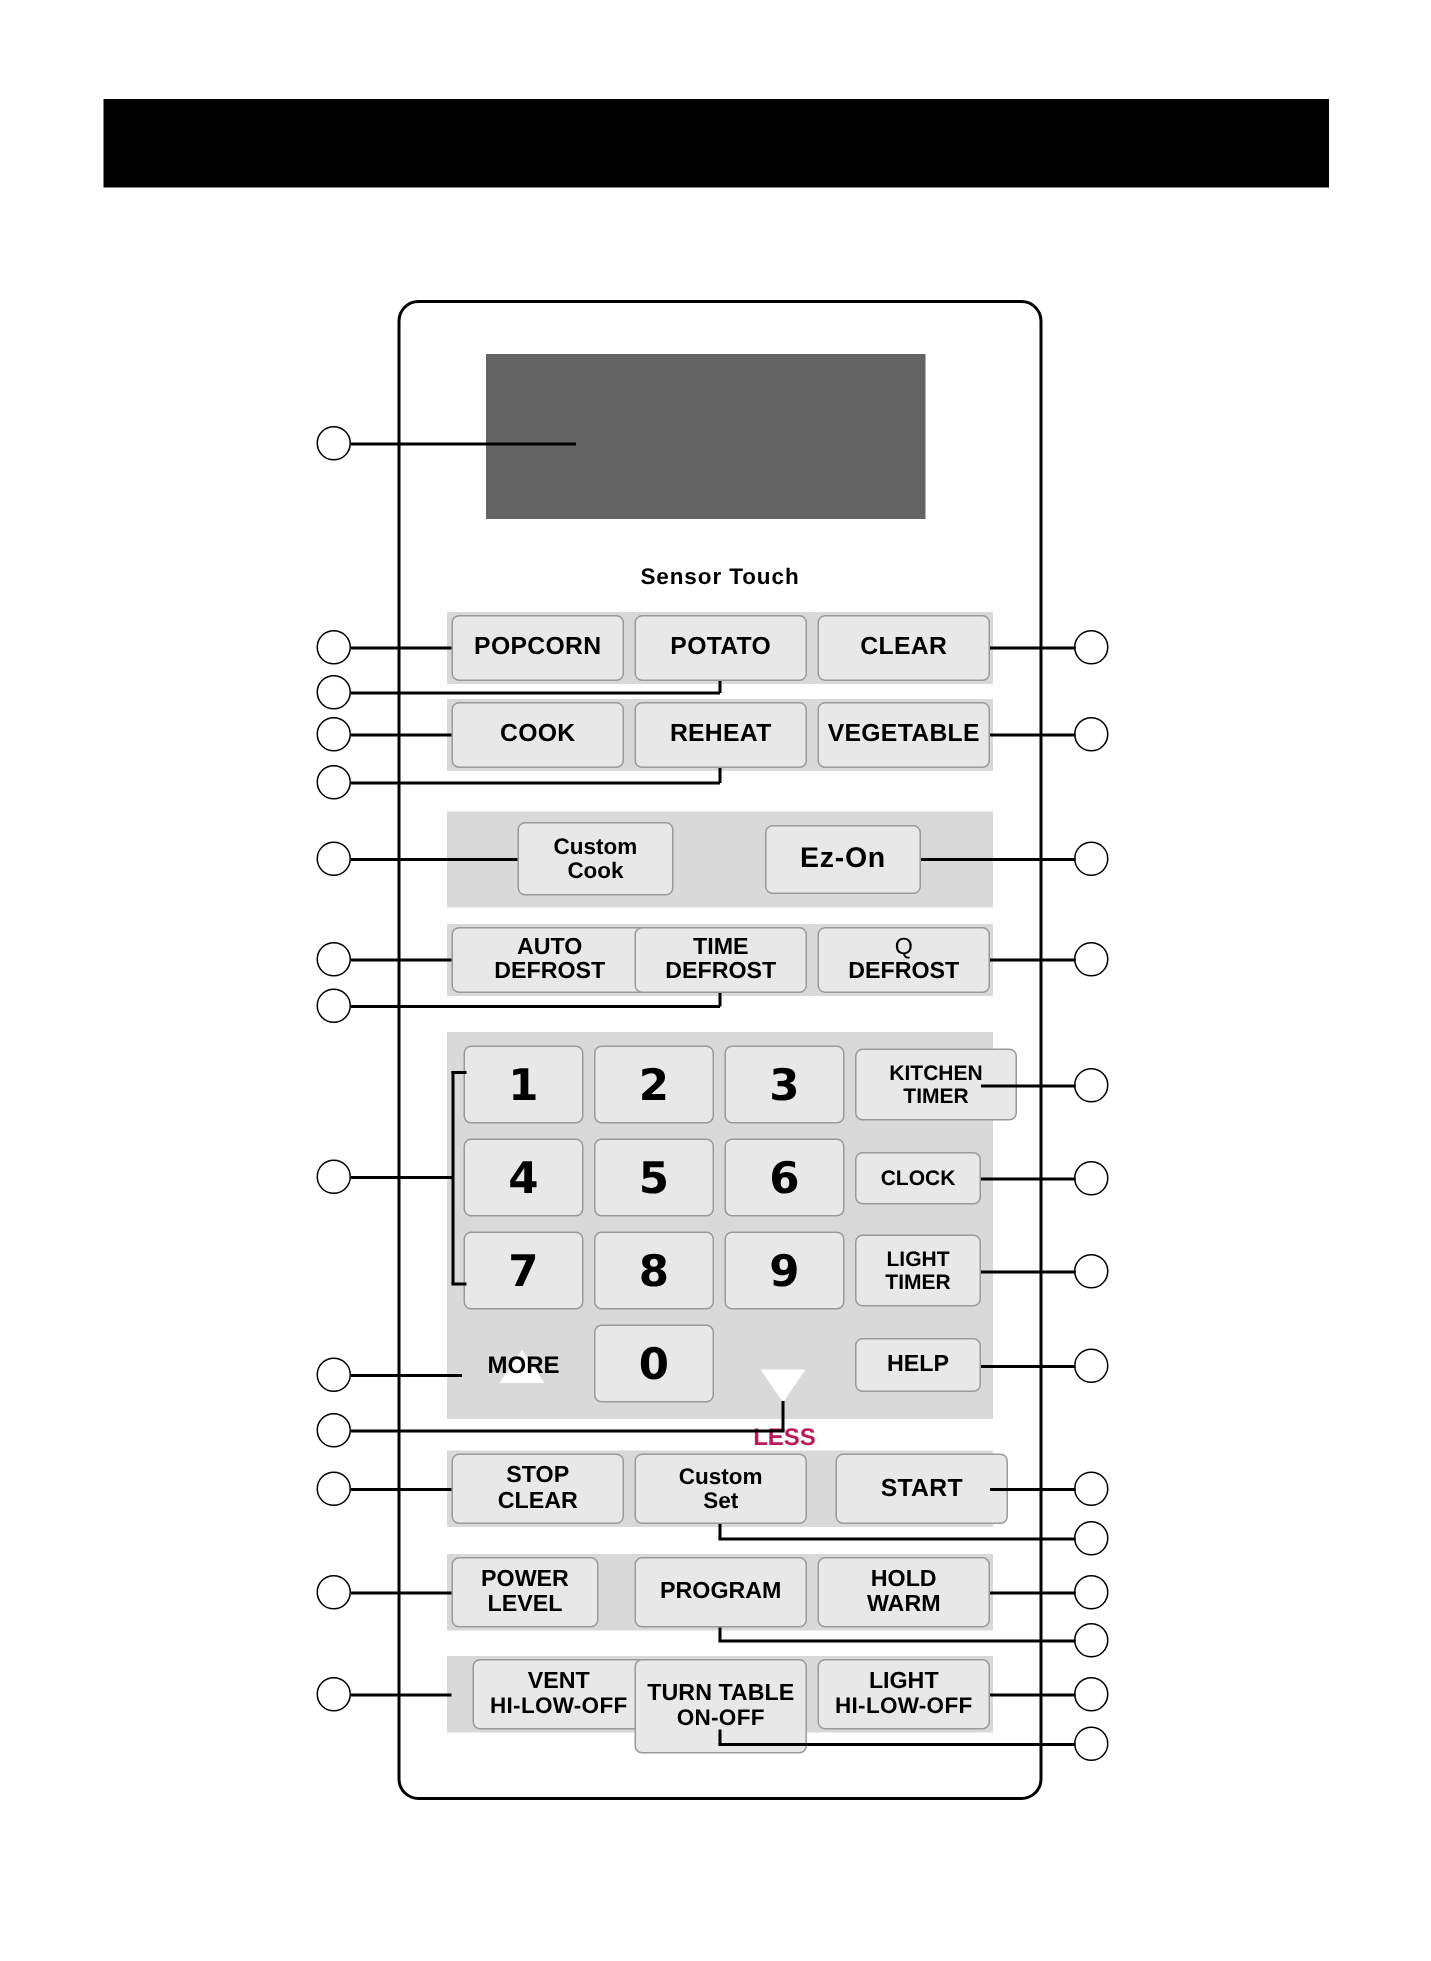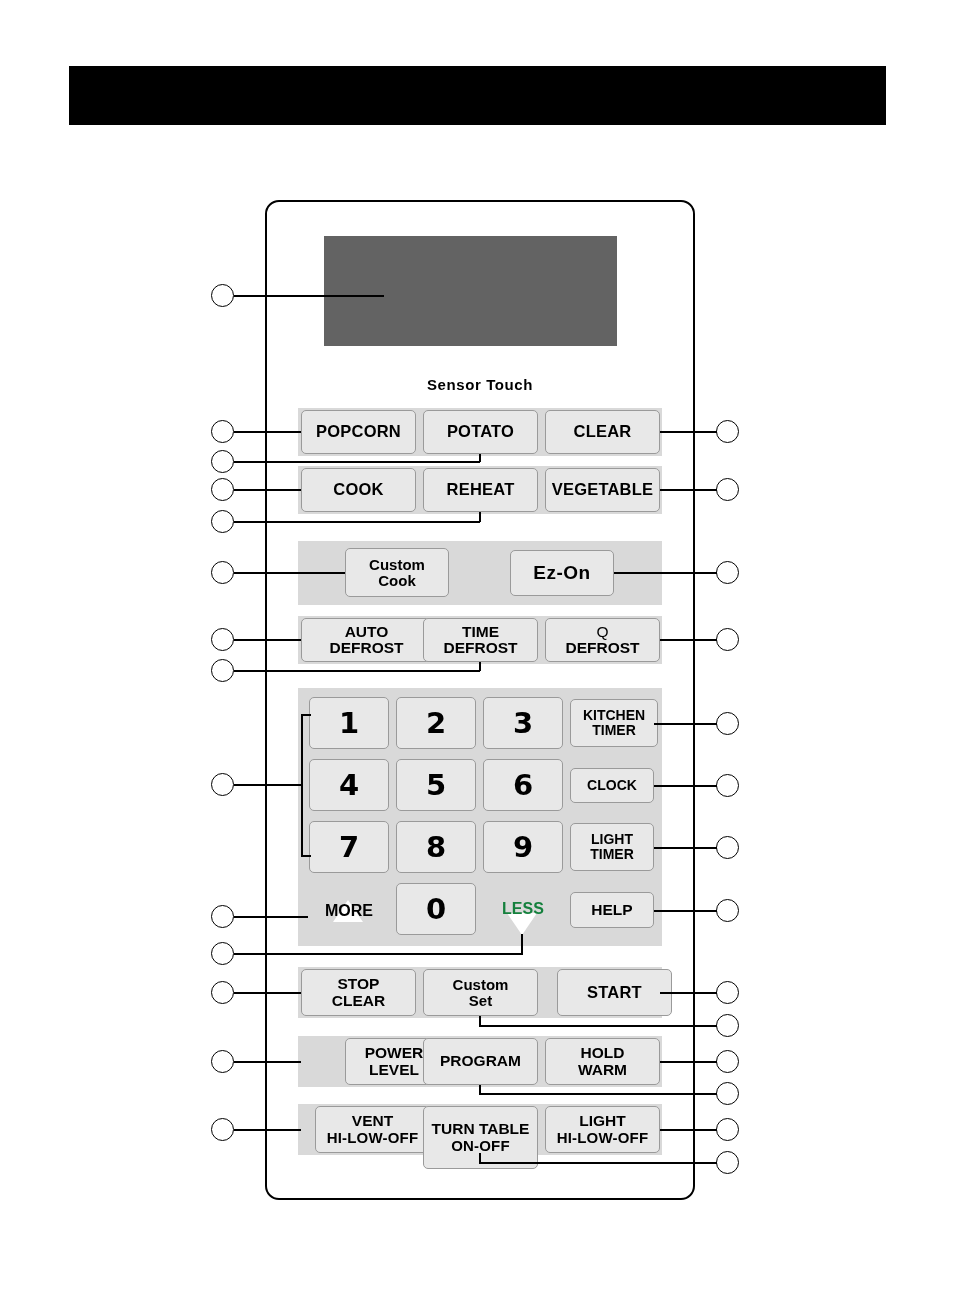--- a/index.html
+++ b/index.html
@@ -191,21 +191,21 @@
 
 <div class="key k-num" style="left:309px; top:697px; width:80px; height:52px;">
   <span class="l1">1</span>
 </div>
 <div class="key k-num" style="left:396px; top:697px; width:80px; height:52px;">
   <span class="l1">2</span>
 </div>
 <div class="key k-num" style="left:483px; top:697px; width:80px; height:52px;">
   <span class="l1">3</span>
 </div>
-<div class="key k-small" style="left:570px; top:699px; width:88px; height:48px;">
+<div class="key k-small" style="left:570px; top:699px; width:108px; height:48px;">
   <span class="l1">KITCHEN</span>
   <span class="l2">TIMER</span>
 </div>
 
 <div class="key k-num" style="left:309px; top:759px; width:80px; height:52px;">
   <span class="l1">4</span>
 </div>
 <div class="key k-num" style="left:396px; top:759px; width:80px; height:52px;">
   <span class="l1">5</span>
 </div>
@@ -231,39 +231,39 @@
 </div>
 
 <div class="arrow-up" style="left:333px; top:900px;"></div>
 <div style="position:absolute; left:309px; top:899px; width:80px; height:24px; display:flex; align-items:center; justify-content:center; font-size:16px; font-weight:bold; color:#000;">MORE</div>
 
 <div class="key k-num" style="left:396px; top:883px; width:80px; height:52px;">
   <span class="l1">0</span>
 </div>
 
 <div class="arrow-down" style="left:507px; top:913px;"></div>
-<div style="position:absolute; left:483px; top:897px; width:80px; height:24px; display:flex; align-items:center; justify-content:center; font-size:16px; font-weight:bold; color:#15803d;">LESS</div>
+<div style="position:absolute; left:483px; top:947px; width:80px; height:24px; display:flex; align-items:center; justify-content:center; font-size:16px; font-weight:bold; color:#be185d;">LESS</div>
 
 <div class="key k-mid" style="left:570px; top:892px; width:84px; height:36px;">
   <span class="l1">HELP</span>
 </div>
 
 <div class="key k-mid" style="left:301px; top:969px; width:115px; height:47px;">
   <span class="l1">STOP</span>
   <span class="l2">CLEAR</span>
 </div>
 <div class="key k-custom" style="left:423px; top:969px; width:115px; height:47px;">
   <span class="l1">Custom</span>
   <span class="l2">Set</span>
 </div>
 <div class="key k-sensor" style="left:545px; top:969px; width:115px; height:47px;margin-left:12px;">
   <span class="l1">START</span>
 </div>
 
-<div class="key k-mid" style="left:301px; top:1038px; width:98px; height:47px;margin-left:44px;">
+<div class="key k-mid" style="left:301px; top:1038px; width:98px; height:47px;">
   <span class="l1">POWER</span>
   <span class="l2">LEVEL</span>
 </div>
 <div class="key k-mid" style="left:423px; top:1038px; width:115px; height:47px;">
   <span class="l1">PROGRAM</span>
 </div>
 <div class="key k-mid" style="left:545px; top:1038px; width:115px; height:47px;">
   <span class="l1">HOLD</span>
   <span class="l2">WARM</span>
 </div>

